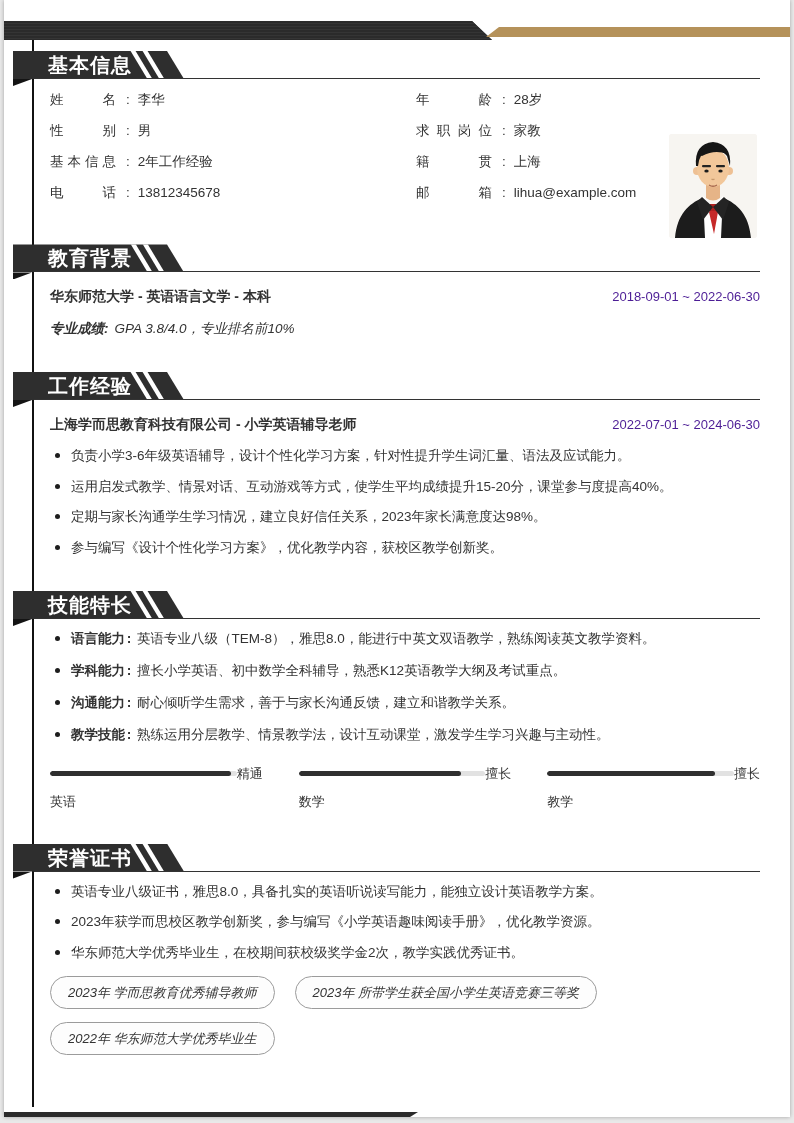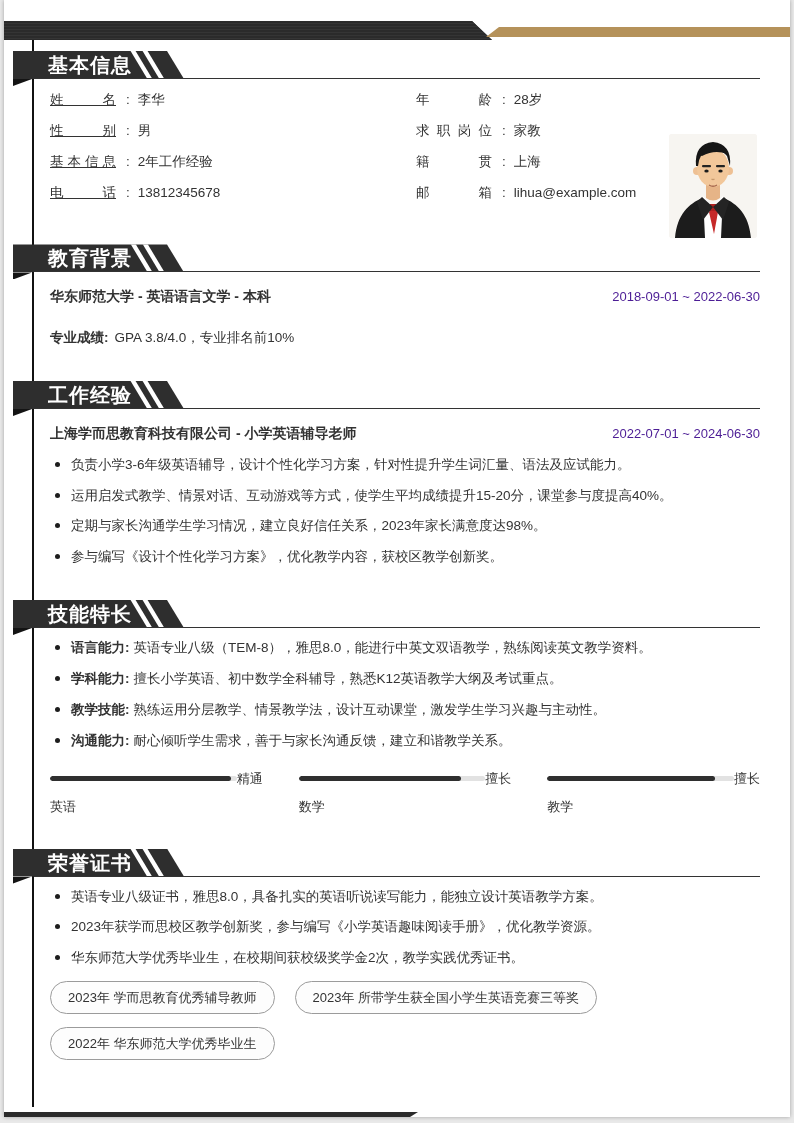--- a/index.html
+++ b/index.html
@@ -51,48 +51,48 @@
     position:absolute;left:9px;top:100%;width:19px;height:7px;background:#141414;
     clip-path:polygon(0 0,100% 0,0 100%);
   }
   .sec{padding-left:46px;padding-right:30px;font-size:13.5px;line-height:1.62;}
   
   .info-flex{display:flex;margin-top:10px;}
   .info-col.left{width:366px;flex:0 0 366px;}
   .info-col.right{flex:1;}
   .frow{margin-bottom:9px;white-space:nowrap;}
   .flabel{display:inline-block;text-align:justify;text-align-last:justify;vertical-align:top;}
-  .left .flabel{width:66px;text-decoration:underline;}
+  .left .flabel{width:66px;}
   .right .flabel{width:76px;}
   .fcolon{margin:0 8px 0 10px;}
   .photo{
     position:absolute;right:33px;top:45px;width:88px;height:104px;border-radius:3px;
     overflow:hidden;background:#f7f5f1;
   }
   
   .line-head{display:flex;justify-content:space-between;align-items:baseline;
     font-weight:bold;font-size:14px;margin:13px 0 4px;}
   .line-head .date{font-weight:normal;font-size:13px;color:#4c1d95;}
-  .para{margin:19px 0;}
+  .para{margin:10px 0;font-style:italic;}
   .plabel{font-weight:bold;margin-right:6px;}
   
   .blt{position:relative;padding-left:21px;margin:9px 0;}
   .blt::before{content:'';position:absolute;left:5px;top:8px;width:5px;height:5px;
     border-radius:50%;background:#1d1d1d;}
-  .blt .plabel{margin-right:4px;}
+  .blt .plabel{margin-right:4px;font-family:Liberation Mono, monospace;}
   
   .bars{display:flex;gap:36px;margin-top:16px;}
   .bar-col{flex:1;}
   .bar-line{display:flex;align-items:center;}
   .track{flex:1;height:5px;background:#e2e2e2;border-radius:3px;overflow:hidden;}
   .fill{height:5px;background:#2f2f2f;border-radius:3px;}
   .bar-level{font-size:13px;flex:0 0 auto;}
   .bar-name{margin-top:7px;font-size:13px;}
   
-  .pills{display:flex;flex-wrap:wrap;gap:13px 20px;margin-top:12px;max-width:600px;}
+  .pills{display:flex;flex-wrap:wrap;gap:13px 20px;margin-top:12px;max-width:600px;font-style:italic;}
   .pill{border:1.5px solid #9b9b9b;border-radius:17px;padding:5px 17px;
     font-size:13px;color:#333;background:#fdfdfd;}
 </style>
 </head>
 <body>
 
 <div class="page">
   <div class="topbar-dark"></div>
   <div class="topbar-gold"></div>
   <div class="vline"></div>
@@ -181,22 +181,22 @@
       <div class="blt">参与编写《设计个性化学习方案》，优化教学内容，获校区教学创新奖。</div>
     </div>
 
     <div class="band-row">
       <div class="band">技能特长</div>
       <div class="fold"></div>
     </div>
     <div class="sec">
       <div class="blt"><span class="plabel">语言能力:</span><span>英语专业八级（TEM-8），雅思8.0，能进行中英文双语教学，熟练阅读英文教学资料。</span></div>
       <div class="blt"><span class="plabel">学科能力:</span><span>擅长小学英语、初中数学全科辅导，熟悉K12英语教学大纲及考试重点。</span></div>
+      <div class="blt"><span class="plabel">沟通能力:</span><span>耐心倾听学生需求，善于与家长沟通反馈，建立和谐教学关系。</span></div>
       <div class="blt"><span class="plabel">教学技能:</span><span>熟练运用分层教学、情景教学法，设计互动课堂，激发学生学习兴趣与主动性。</span></div>
-      <div class="blt"><span class="plabel">沟通能力:</span><span>耐心倾听学生需求，善于与家长沟通反馈，建立和谐教学关系。</span></div>
       <div class="bars">
         <div class="bar-col">
           <div class="bar-line">
             <div class="track">
                 <div class="fill" style="width: 97%;"></div>
               </div>
             <span class="bar-level">精通</span>
           </div>
           <div class="bar-name">英语</div>
         </div>

